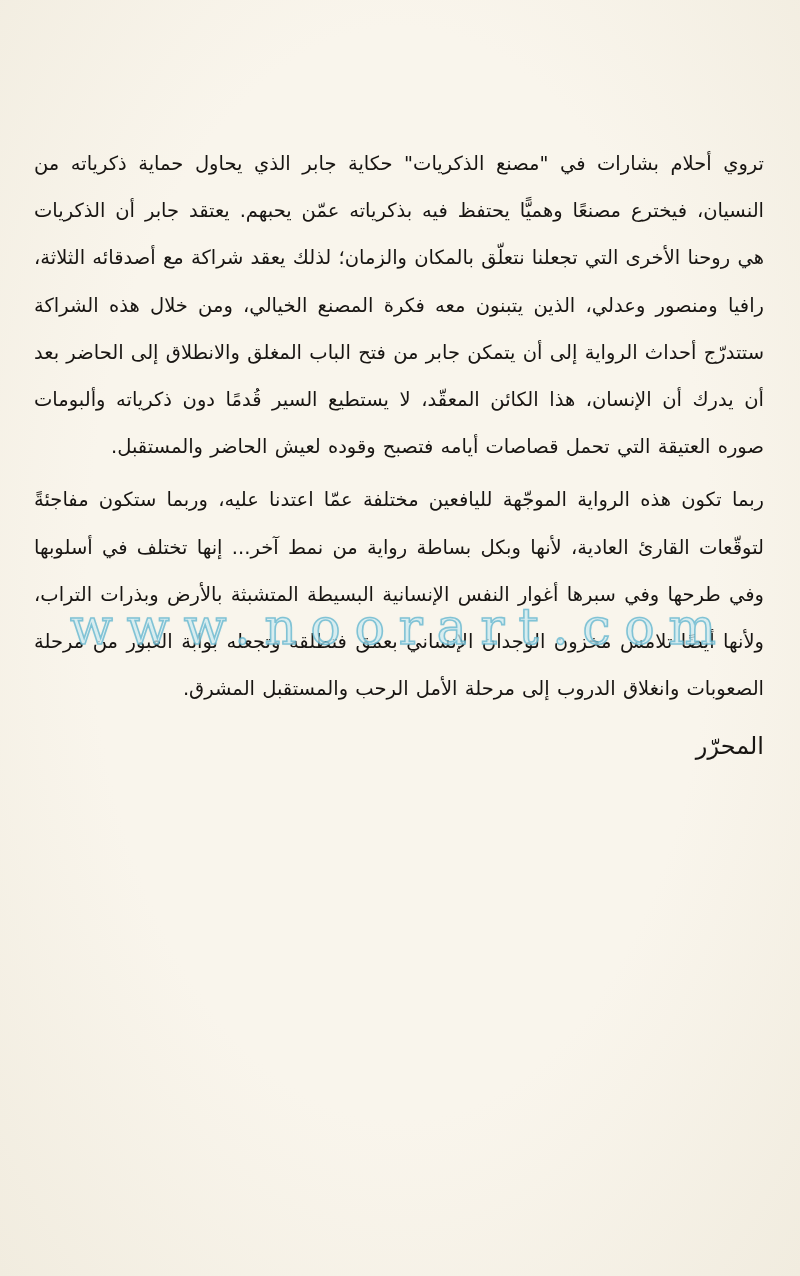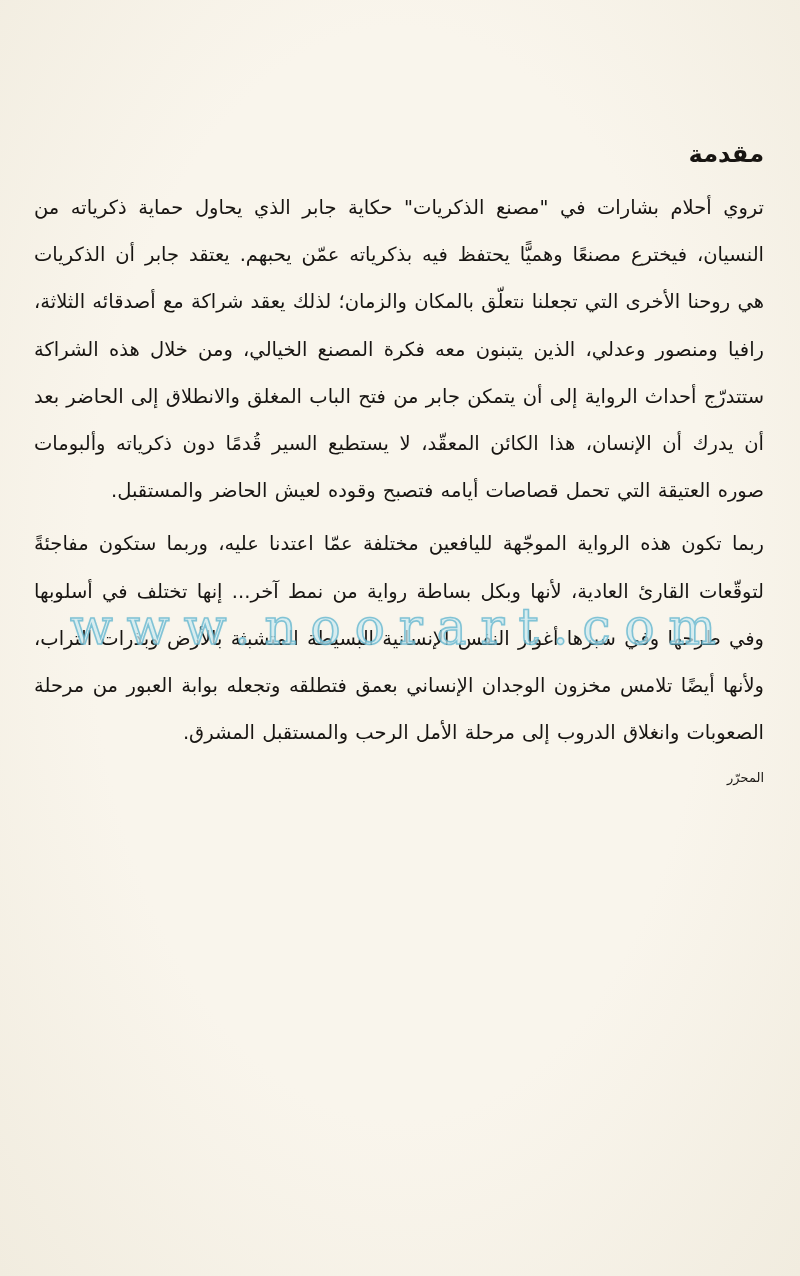--- a/index.html
+++ b/index.html
@@ -30,21 +30,21 @@
     text-align: right;
   }
   .para {
     font-size: 19.5px;
     line-height: 2.42;
     text-align: justify;
     margin: 0 0 6px 0;
     word-spacing: 1px;
   }
   .signature {
-    font-size: 13px;
+    font-size: 24px;
     line-height: 2.4;
     text-align: right;
     margin-top: 2px;
   }
   .watermark {
     position: absolute;
     top: 598px;
     left: 0;
     width: 100%;
     z-index: 3;
@@ -62,21 +62,20 @@
 </style>
 </head>
 <body>
 
 <div class="page">
 
   <div class="watermark">www.noorart.com</div>
 
   <div class="content">
 
-    <h1 class="title">مقدمة</h1>
 
     <p class="para">تروي أحلام بشارات في "مصنع الذكريات" حكاية جابر الذي يحاول حماية ذكرياته من النسيان، فيخترع مصنعًا وهميًّا يحتفظ فيه بذكرياته عمّن يحبهم. يعتقد جابر أن الذكريات هي روحنا الأخرى التي تجعلنا نتعلّق بالمكان والزمان؛ لذلك يعقد شراكة مع أصدقائه الثلاثة، رافيا ومنصور وعدلي، الذين يتبنون معه فكرة المصنع الخيالي، ومن خلال هذه الشراكة ستتدرّج أحداث الرواية إلى أن يتمكن جابر من فتح الباب المغلق والانطلاق إلى الحاضر بعد أن يدرك أن الإنسان، هذا الكائن المعقّد، لا يستطيع السير قُدمًا دون ذكرياته وألبومات صوره العتيقة التي تحمل قصاصات أيامه فتصبح وقوده لعيش الحاضر والمستقبل.</p>
 
 
     <p class="para">ربما تكون هذه الرواية الموجّهة لليافعين مختلفة عمّا اعتدنا عليه، وربما ستكون مفاجئةً لتوقّعات القارئ العادية، لأنها وبكل بساطة رواية من نمط آخر... إنها تختلف في أسلوبها وفي طرحها وفي سبرها أغوار النفس الإنسانية البسيطة المتشبثة بالأرض وبذرات التراب، ولأنها أيضًا تلامس مخزون الوجدان الإنساني بعمق فتطلقه وتجعله بوابة العبور من مرحلة الصعوبات وانغلاق الدروب إلى مرحلة الأمل الرحب والمستقبل المشرق.</p>
 
     <div class="signature">المحرّر</div>
 
   </div>
 </div>

